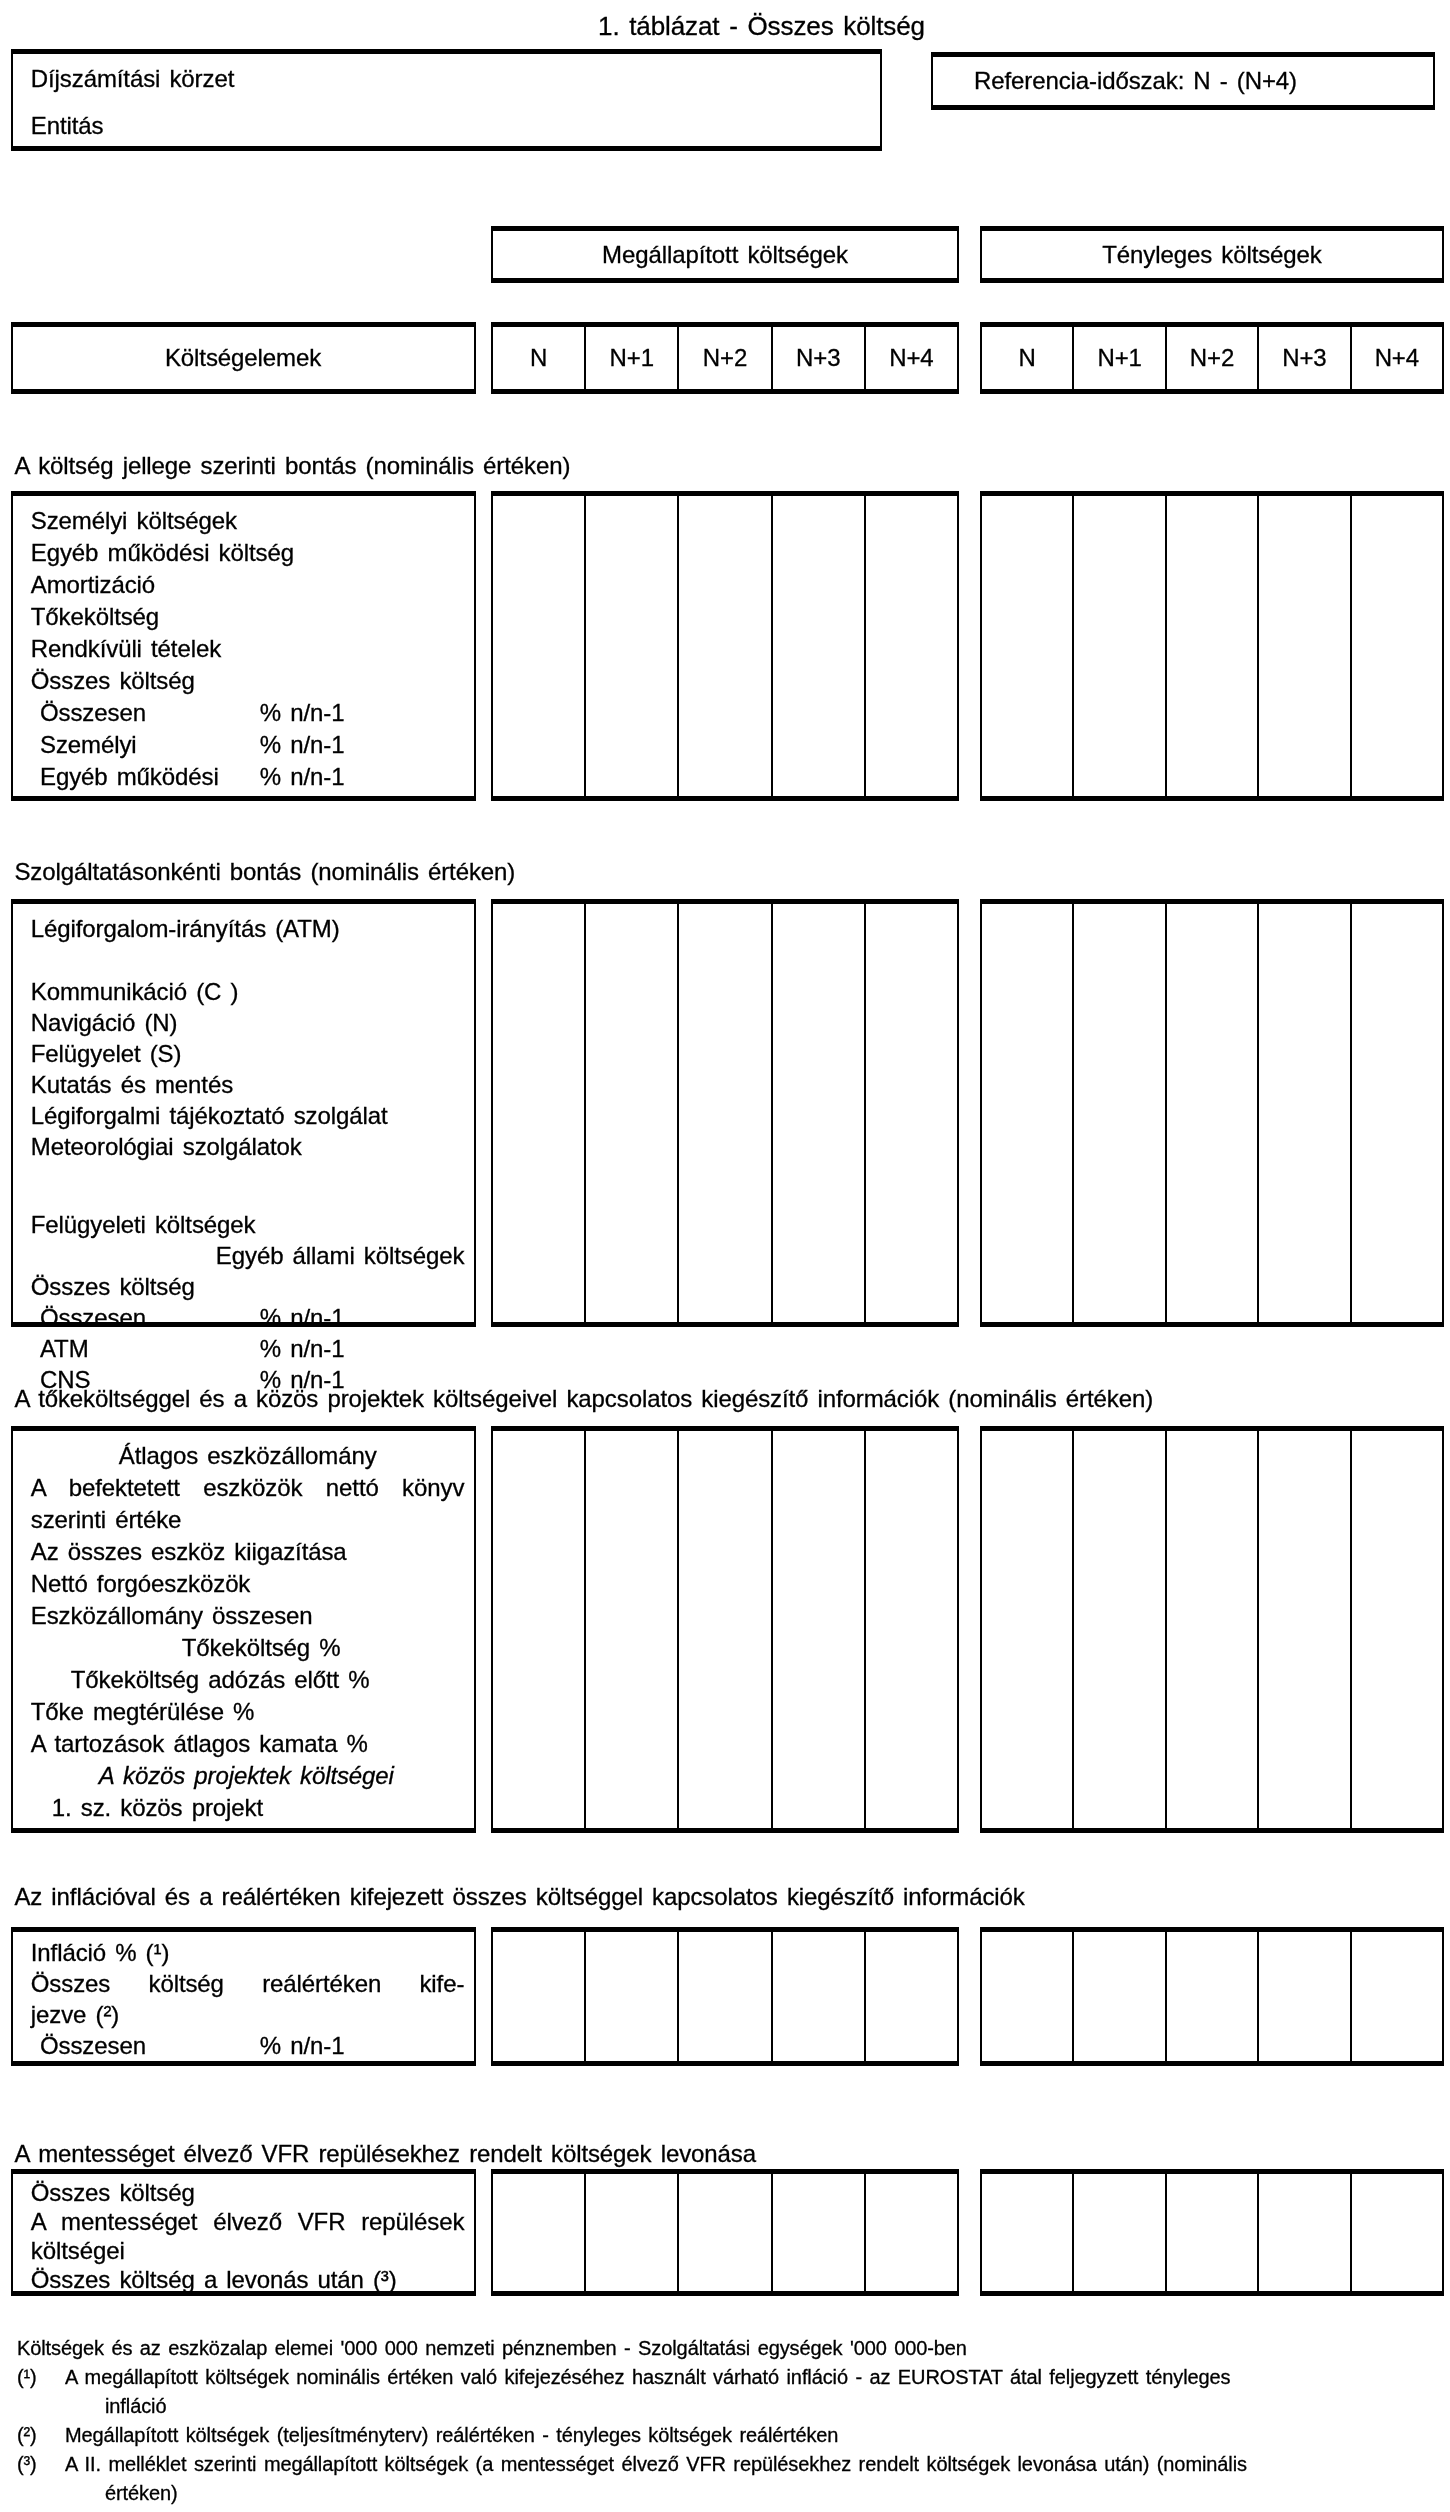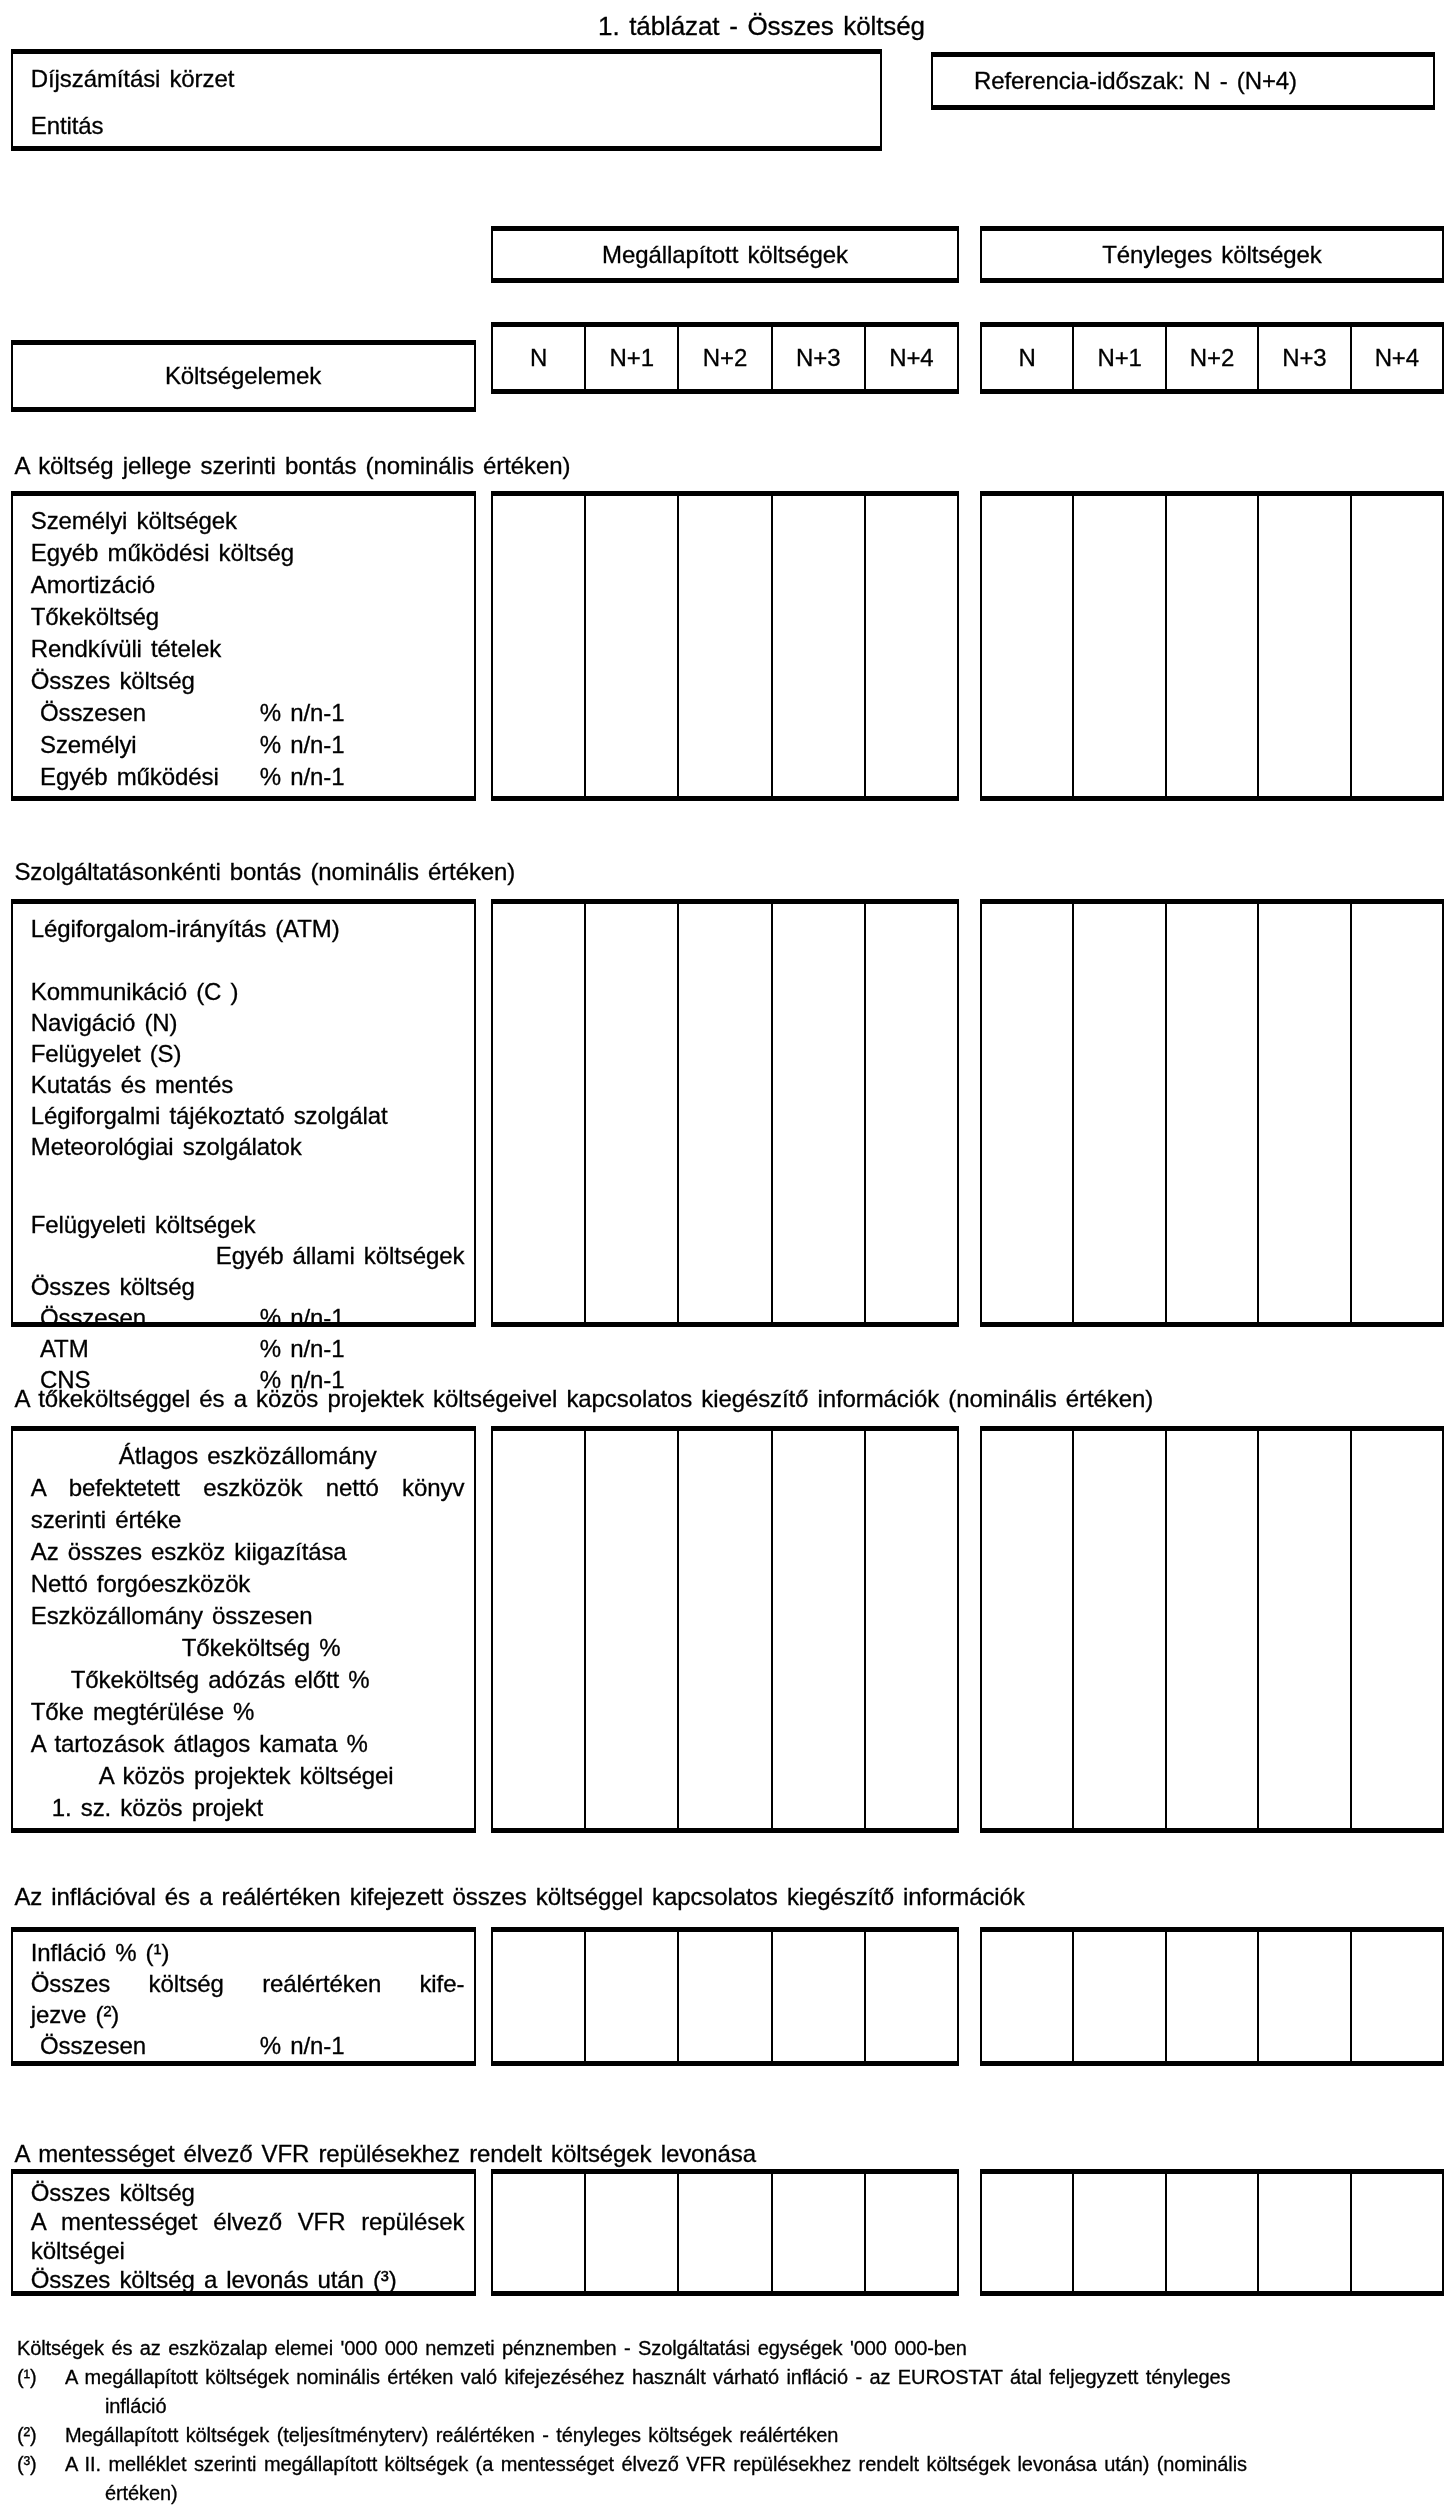--- a/index.html
+++ b/index.html
@@ -16,21 +16,21 @@
   .box{box-sizing:border-box;border:2.6px solid #000;border-top-width:5.9px;border-bottom-width:5.2px;background:#fff;}
   
   .info-left{left:10.5px;top:49px;width:871px;height:102px;padding:10.5px 0 0 18.3px;}
   .info-left .l2{margin-top:19.6px;}
   .info-right{left:931px;top:52px;width:504px;height:58px;display:flex;align-items:center;padding-left:41px;}
   
   .grp-head{top:226px;height:57px;display:flex;align-items:center;justify-content:center;}
   .gh1{left:491px;width:468px;}
   .gh2{left:980px;width:464px;}
   
-  .hdr-label{left:10.5px;top:340px;width:465px;height:72px;display:flex;align-items:center;justify-content:center;}
+  .hdr-label{left:10.5px;top:322px;width:465px;height:72px;display:flex;align-items:center;justify-content:center;}
   .hdr-grid{top:322px;height:72px;}
   
   .grid{display:flex;padding:0;}
   .grid .cell{flex:1;border-right:2.6px solid #000;display:flex;align-items:center;justify-content:center;}
   .grid .cell:last-child{border-right:none;}
   
   .sec-head{left:14.4px;white-space:nowrap;}
   .sec-label{left:10.5px;width:465px;padding:0 9.2px 0 18.3px;}
   .g1{left:491px;width:468px;}
   .g2{left:980px;width:464px;}
@@ -145,21 +145,21 @@
           <span class="t">A befektetett eszközök nettó könyv</span>
         </div>
         <div class="row" style="height: 32px; line-height: 32px;"><span class="t">szerinti értéke</span></div>
         <div class="row" style="height: 32px; line-height: 32px;"><span class="t">Az összes eszköz kiigazítása</span></div>
         <div class="row" style="height: 32px; line-height: 32px;"><span class="t">Nettó forgóeszközök</span></div>
         <div class="row" style="height: 32px; line-height: 32px;"><span class="t">Eszközállomány összesen</span></div>
         <div class="row" style="height: 32px; line-height: 32px;"><span class="t" style="padding-left: 151px;">Tőkeköltség %</span></div>
         <div class="row" style="height: 32px; line-height: 32px; margin-left: 40px;"><span class="t">Tőkeköltség adózás előtt %</span></div>
         <div class="row" style="height: 32px; line-height: 32px;"><span class="t">Tőke megtérülése %</span></div>
         <div class="row" style="height: 32px; line-height: 32px;"><span class="t">A tartozások átlagos kamata %</span></div>
-        <div class="row" style="height: 32px; line-height: 32px;"><span class="t" style="padding-left: 68px;">A közös projektek költségei</span></div>
+        <div class="row" style="height: 32px; line-height: 32px;"><span class="t" style="padding-left: 68px; font-style: italic;">A közös projektek költségei</span></div>
         <div class="row" style="height: 32px; line-height: 32px; margin-left: 21px;"><span class="t">1. sz. közös projekt</span></div>
       </div>
       <div class="abs box grid g1" style="top: 1426px; height: 407px;">
         <div class="cell"></div>
         <div class="cell"></div>
         <div class="cell"></div>
         <div class="cell"></div>
         <div class="cell"></div>
       </div>
       <div class="abs box grid g2" style="top: 1426px; height: 407px;">

